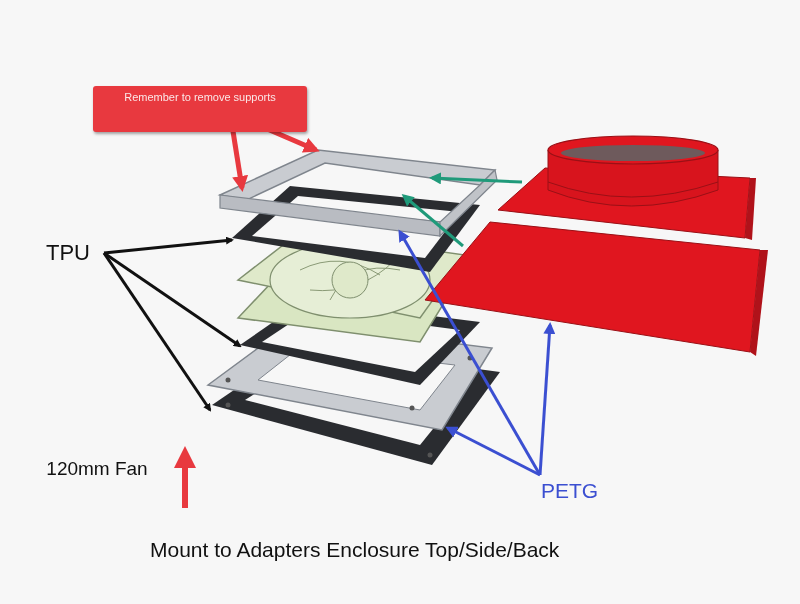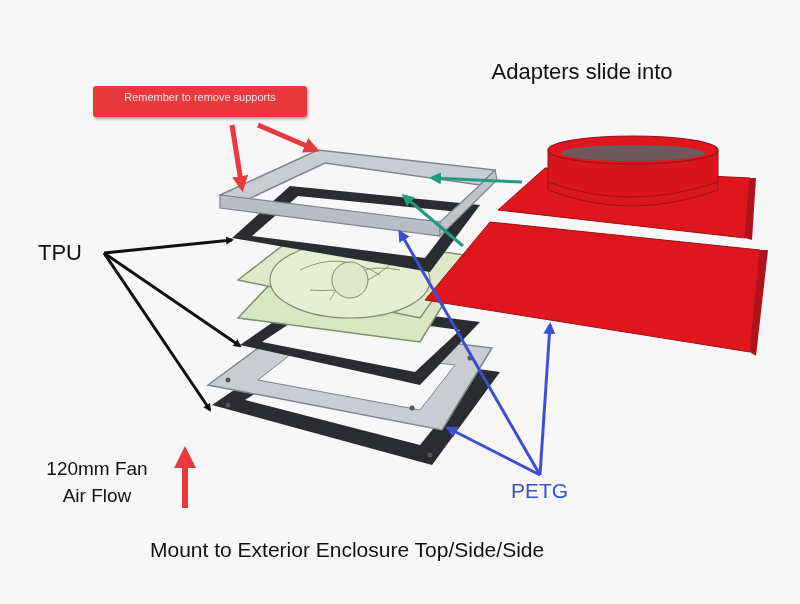--- a/index.html
+++ b/index.html
@@ -1,25 +1,25 @@
 <!DOCTYPE html>
 <html><head>
 <meta charset="utf-8">
 <style>
   html, body { margin:0; padding:0; }
   body { width:800px; height:604px; background:#f7f7f7; position:relative; overflow:hidden;
          font-family:"Liberation Sans", sans-serif; }
   svg { position:absolute; left:0; top:0; }
   .lbl { position:absolute; color:#111; font-family:"Liberation Sans", sans-serif; }
   .title { left:372px; top:58px; width:420px; text-align:center; font-size:22px; line-height:27px; }
-  .tpu { left:38px; top:240px; font-size:22px; }
+  .tpu { left:46px; top:240px; font-size:22px; }
   .fan { left:22px; top:455px; width:150px; text-align:center; font-size:19px; line-height:27px; }
   .mount { left:150px; top:538px; font-size:21px; }
-  .petg { left:511px; top:479px; font-size:21px; color:#3b4fd1; }
-  .callout { position:absolute; left:93px; top:86px; width:214px; height:31px; background:#e8393f;
+  .petg { left:541px; top:479px; font-size:21px; color:#3b4fd1; }
+  .callout { position:absolute; left:93px; top:86px; width:214px; height:46px; background:#e8393f;
              border-radius:3px; box-shadow:1px 2px 3px rgba(0,0,0,.35); color:#fbe7e7;
              font-size:11px; line-height:14px; text-align:center; padding-top:4px; box-sizing:border-box; }
 </style>
 </head>
 <body>
 
 <svg width="800" height="604" viewBox="0 0 800 604">
   <defs>
     <marker id="ahBlack" markerWidth="8" markerHeight="8" refX="6" refY="4" orient="auto" markerUnits="userSpaceOnUse">
       <path d="M0,0 L8,4 L0,8 z" fill="#111"></path>
@@ -114,24 +114,22 @@
     <line x1="185" y1="508" x2="185" y2="465" stroke="#e8393f" stroke-width="6"></line>
     <path d="M174,468 L185,446 L196,468 Z" fill="#e8393f"></path>
   </g>
 </svg>
 
 <div class="callout">
   <div>Remember to remove supports</div>
 </div>
 
 <div class="lbl title">
-  <div>Adapters slide into</div>
 </div>
 
 <div class="lbl tpu">TPU</div>
 <div class="lbl petg">PETG</div>
 
 <div class="lbl fan">
   <div>120mm Fan</div>
-  <div>Air Flow</div>
 </div>
 
-<div class="lbl mount">Mount to Exterior Enclosure Top/Side/Side</div>
+<div class="lbl mount">Mount to Adapters Enclosure Top/Side/Back</div>
 
 </body></html>

